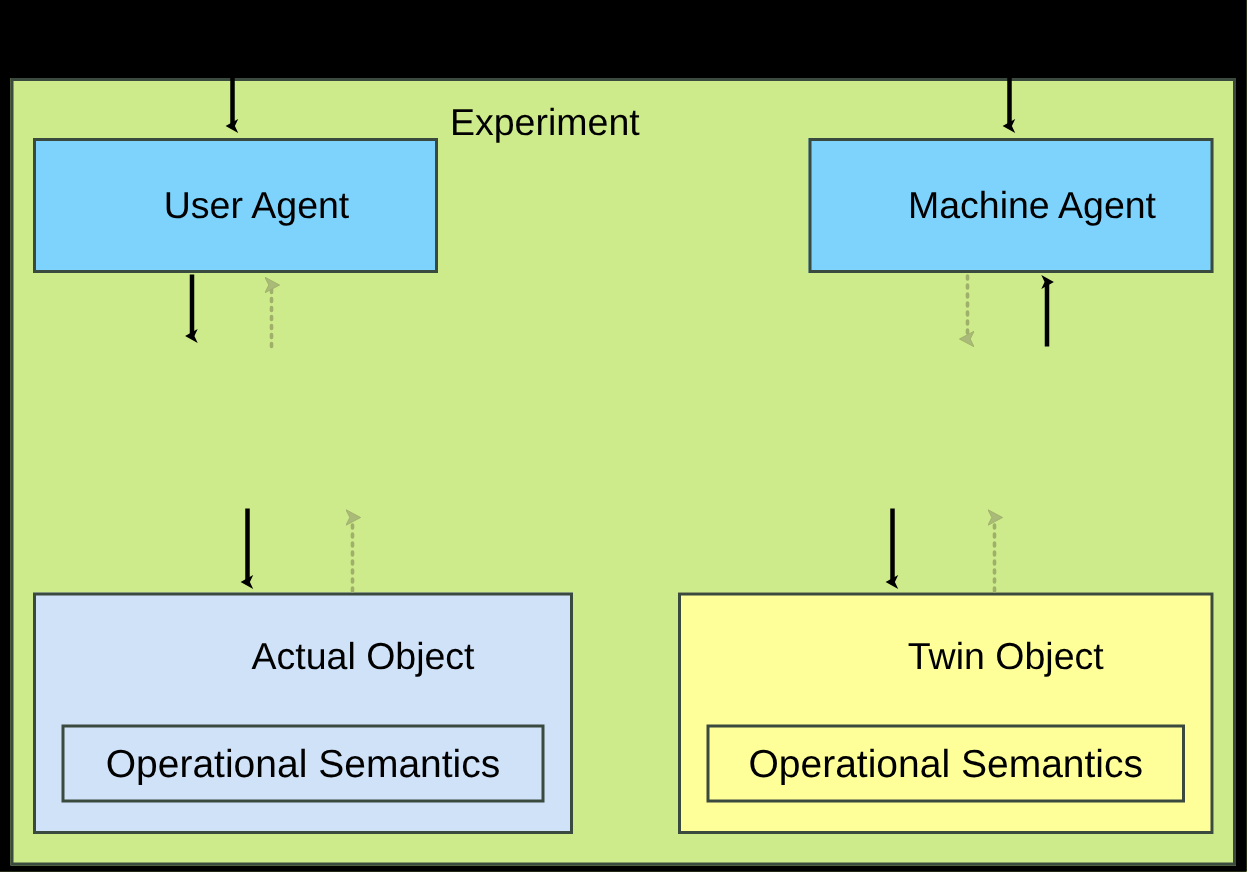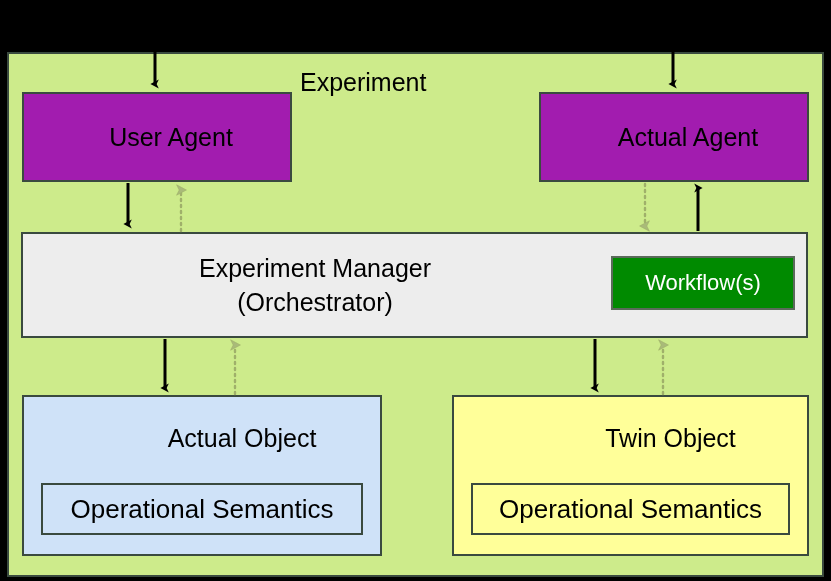--- a/index.html
+++ b/index.html
@@ -52,21 +52,21 @@
     justify-content: center;
     color: #000000;
   }
   .node-label {
     font-size: 25px;
     line-height: 30px;
     text-align: center;
     white-space: nowrap;
   }
   .agent {
-    background: #a21caf;
+    background: #7dd3fc;
     padding-left: 28px;
   }
   .user-agent {
     left: 22px;
     top: 92px;
     width: 270px;
     height: 90px;
   }
   .machine-agent {
     left: 539px;
@@ -175,32 +175,23 @@
 
   <div class="experiment-panel"></div>
 
   <div class="panel-title">Experiment</div>
 
   <div class="node agent user-agent">
     <div class="node-label">User Agent</div>
   </div>
 
   <div class="node agent machine-agent">
-    <div class="node-label">Actual Agent</div>
-  </div>
-
-  <div class="node manager">
-    <div class="manager-text">
-      <span>Experiment Manager</span>
-      <span>(Orchestrator)</span>
-    </div>
-    <div class="workflow-box">
-      <span>Workflow(s)</span>
-    </div>
-  </div>
+    <div class="node-label">Machine Agent</div>
+  </div>
+
 
   <div class="node object-box actual-object">
     <div class="object-title">Actual Object</div>
     <div class="semantics blue">
       <span>Operational Semantics</span>
     </div>
   </div>
 
   <div class="node object-box twin-object">
     <div class="object-title">Twin Object</div>

